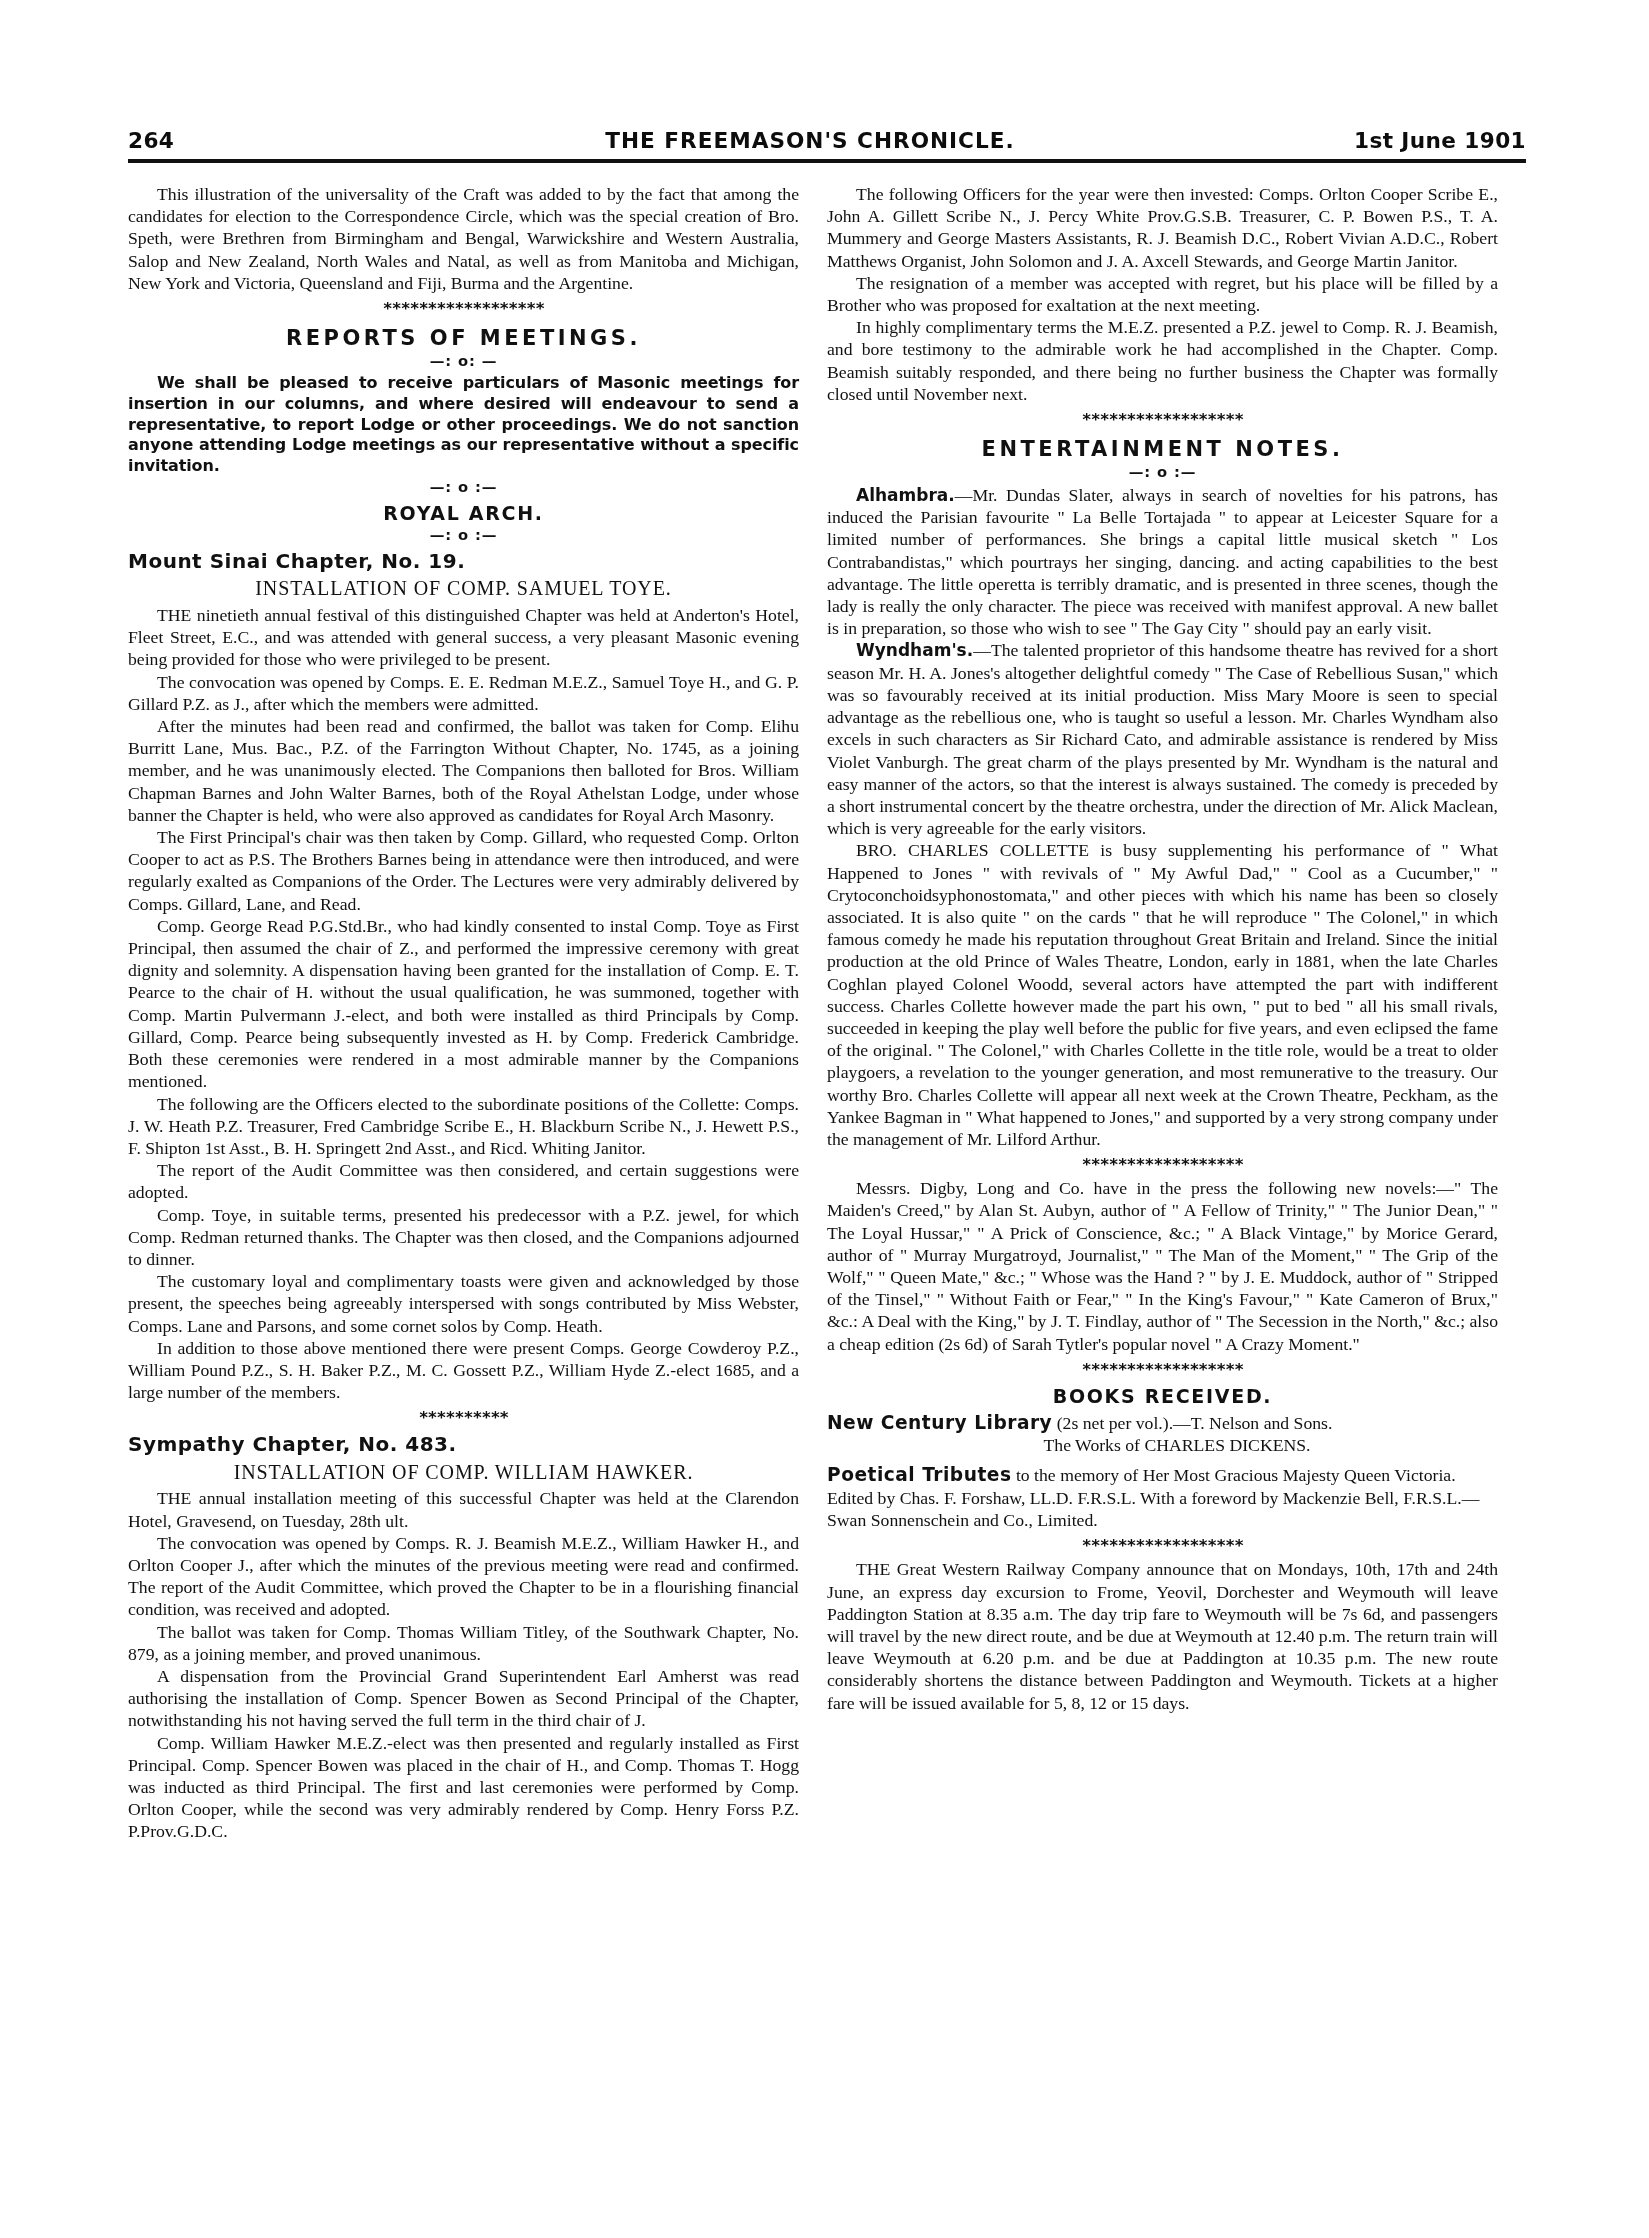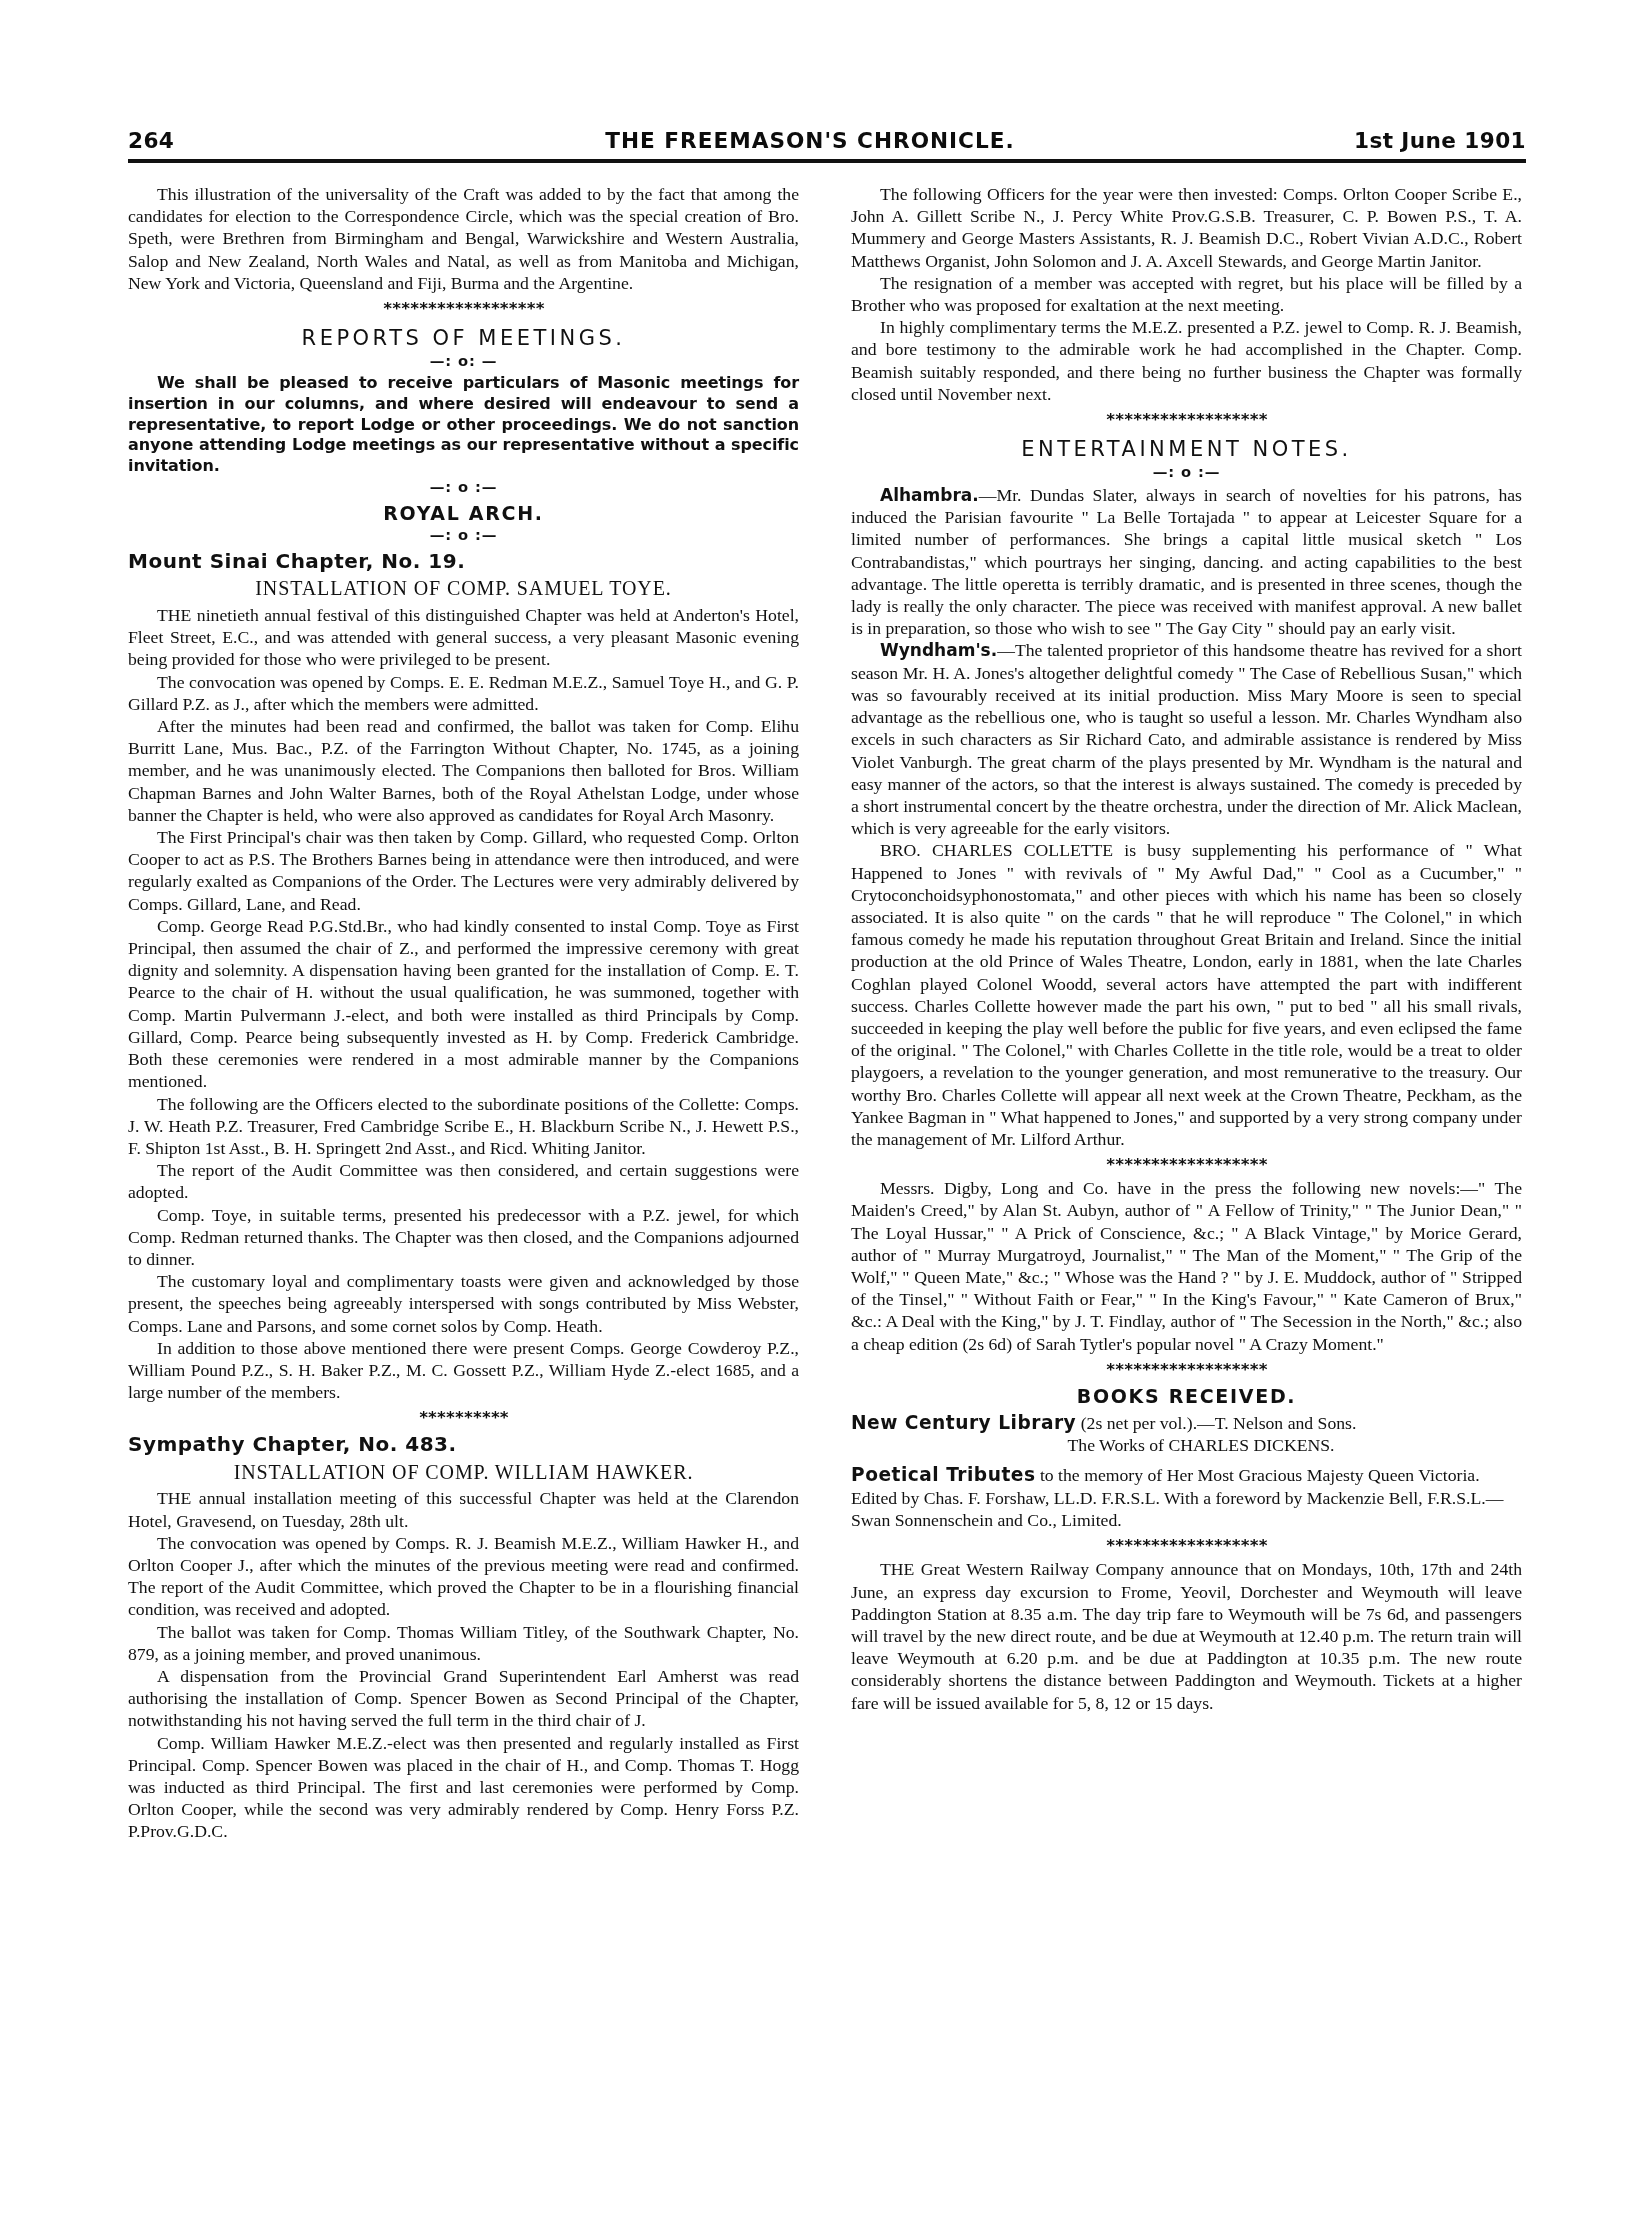--- a/index.html
+++ b/index.html
@@ -51,40 +51,40 @@
   }
 
   
   .columns {
     position: absolute;
     left: 128px;
     top: 183px;
     width: 1398px;
     height: 2002px;
     display: flex;
-    gap: 52px;
+    gap: 28px;
   }
   .col {
     width: 671px;
     font-size: 17.7px;
     line-height: 1.255;
     text-align: justify;
     text-justify: inter-word;
     hyphens: manual;
   }
 
   p.body {
     margin: 0;
     text-indent: 29px;
   }
 
   
   h2.sect {
     font-family: "DejaVu Sans", sans-serif;
-    font-weight: normal;
+    font-weight: bold;
     font-size: 21px;
     letter-spacing: 3.5px;
     text-align: center;
     margin: 7.8px 0 1.7px 0;
   }
   h3.sect-sm {
     font-family: "DejaVu Sans", sans-serif;
     font-weight: bold;
     font-size: 19px;
     letter-spacing: 1.7px;

